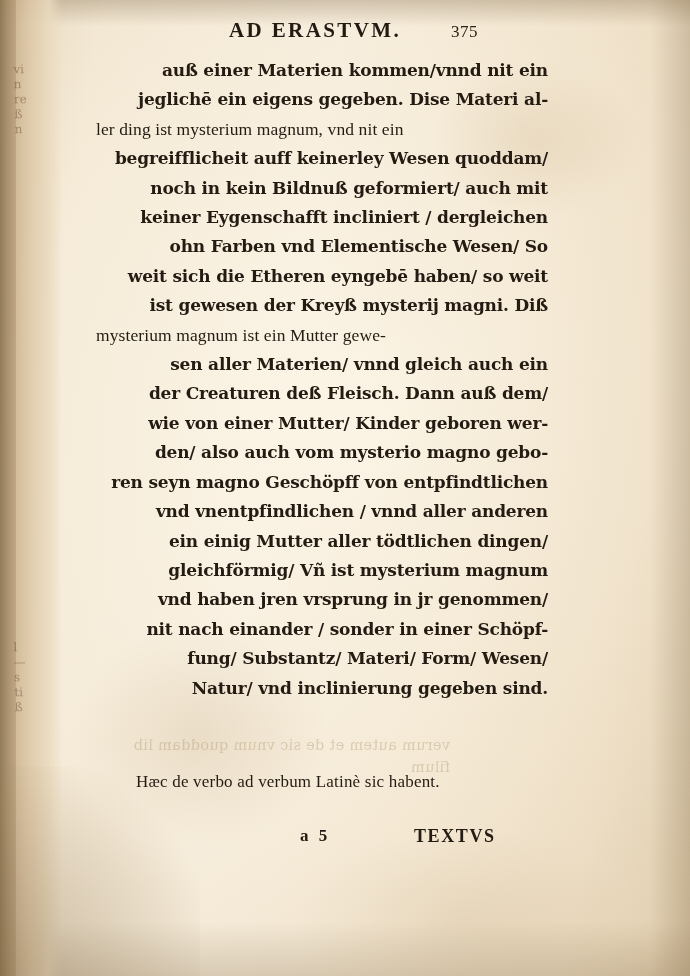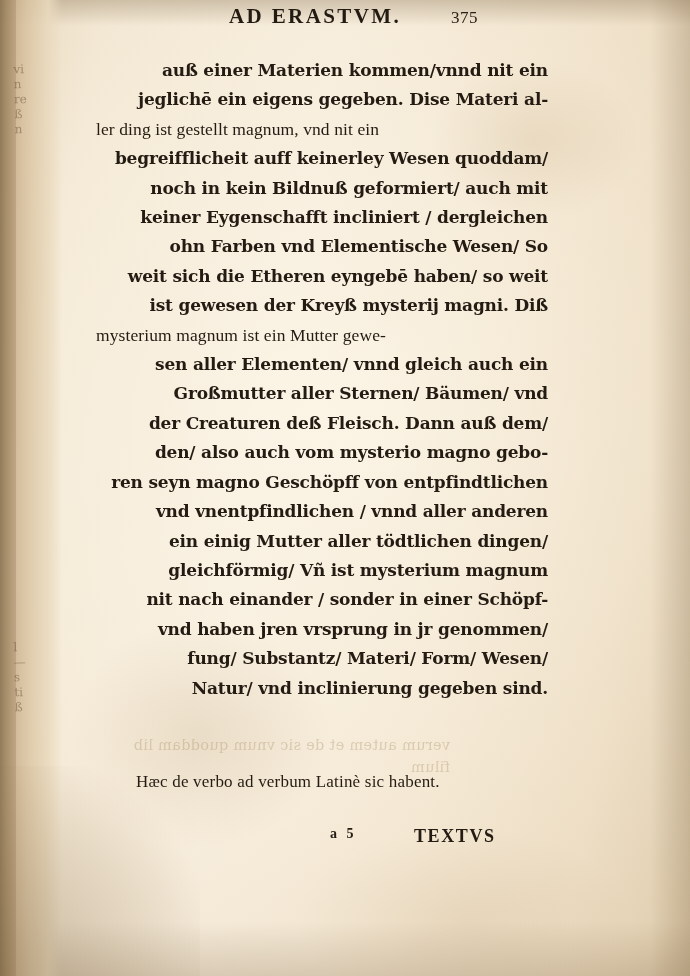--- a/index.html
+++ b/index.html
@@ -72,21 +72,21 @@
     font-family: "DejaVu Serif", serif;
     font-size: 14.5px;
     line-height: 1.5;
     transform: scaleX(-1);
     letter-spacing: 0.3px;
   }
 
   
   #header {
     position: absolute;
-    left: 0; top: 4px;
+    left: 0; top: 18px;
     width: 548px;
     height: 30px;
   }
   #running-title {
     position: absolute;
     left: 150px;
     top: 0;
     width: 330px;
     text-align: center;
     font-family: "Liberation Serif", serif;
@@ -149,24 +149,24 @@
 
   #footline {
     position: absolute;
     left: 96px;
     top: 826px;
     width: 452px;
     height: 26px;
   }
   #signature {
     position: absolute;
-    left: 234px;
+    left: 204px;
     top: 0;
     font-family: "Liberation Serif", serif;
-    font-size: 14px;
+    font-size: 17px;
     font-weight: bold;
     color: #241b12;
     letter-spacing: 3px;
   }
   #catchword {
     position: absolute;
     left: 318px;
     top: 0;
     font-family: "Liberation Serif", serif;
     font-size: 18px;
@@ -238,38 +238,38 @@
 filum</div>
 
   <div id="header">
     <div id="running-title">AD ERASTVM.</div>
     <div id="page-number">375</div>
   </div>
 
   <div id="textblock">
     <div class="line fr">auß einer Materien kommen/vnnd nit ein</div>
     <div class="line fr">jeglichē ein eigens gegeben. Dise Materi al-</div>
-    <div class="line rm">ler ding ist gestellt magnum, vnd nit ein</div>
+    <div class="line rm">ler ding ist mysterium magnum, vnd nit ein</div>
     <div class="line fr">begreifflicheit auff keinerley Wesen quoddam/</div>
     <div class="line fr">noch in kein Bildnuß geformiert/ auch mit</div>
     <div class="line fr">keiner Eygenschafft incliniert / dergleichen</div>
     <div class="line fr">ohn Farben vnd Elementische Wesen/ So</div>
     <div class="line fr">weit sich die Etheren eyngebē haben/ so weit</div>
     <div class="line fr">ist gewesen der Kreyß mysterij magni. Diß</div>
     <div class="line rm">mysterium magnum ist ein Mutter gewe-</div>
-    <div class="line fr">sen aller Elementen/ vnnd gleich auch ein</div>
-    <div class="line fr">Großmutter aller Sternen/ Bäumen/ vnd</div>
+    <div class="line fr">sen aller Materien/ vnnd gleich auch ein</div>
     <div class="line fr">der Creaturen deß Fleisch. Dann auß dem/</div>
+    <div class="line fr">wie von einer Mutter/ Kinder geboren wer-</div>
     <div class="line fr">den/ also auch vom mysterio magno gebo-</div>
     <div class="line fr">ren seyn magno Geschöpff von entpfindtlichen</div>
     <div class="line fr">vnd vnentpfindlichen / vnnd aller anderen</div>
     <div class="line fr">ein einig Mutter aller tödtlichen dingen/</div>
     <div class="line fr">gleichförmig/ Vñ ist mysterium magnum</div>
+    <div class="line fr">vnd haben jren vrsprung in jr genommen/</div>
     <div class="line fr">nit nach einander / sonder in einer Schöpf-</div>
-    <div class="line fr">vnd haben jren vrsprung in jr genommen/</div>
     <div class="line fr">fung/ Substantz/ Materi/ Form/ Wesen/</div>
     <div class="line fr">Natur/ vnd inclinierung gegeben sind.</div>
   </div>
 
   <div id="latin-note">Hæc de verbo ad verbum Latinè sic habent.</div>
 
   <div id="footline">
     <div id="signature">a 5</div>
     <div id="catchword">TEXTVS</div>
   </div>

